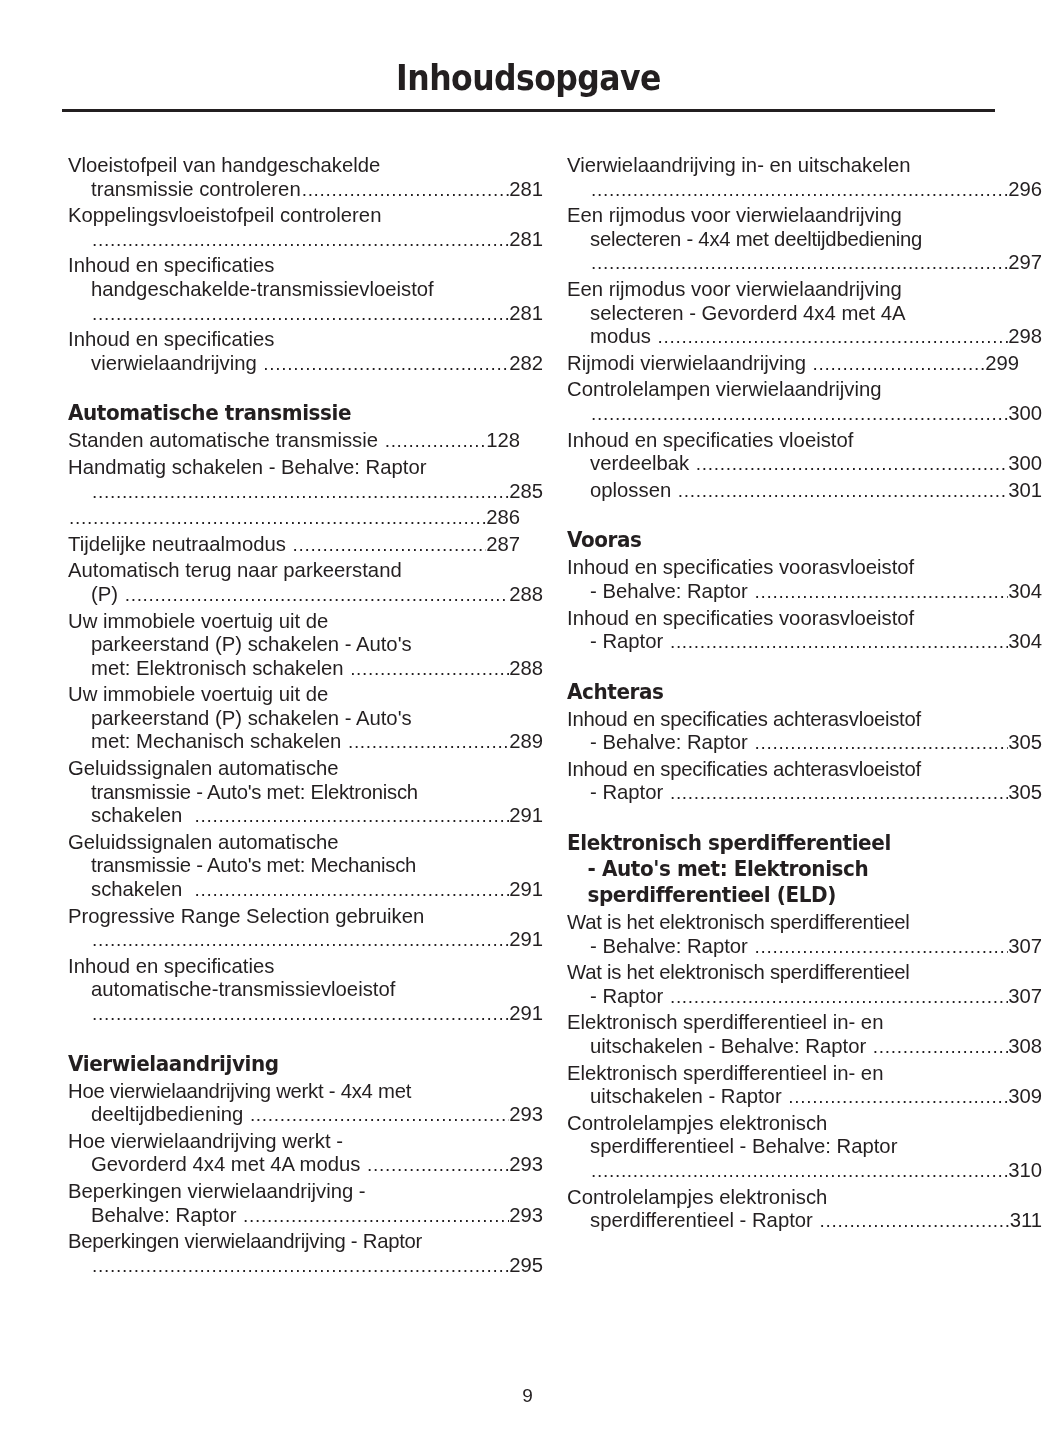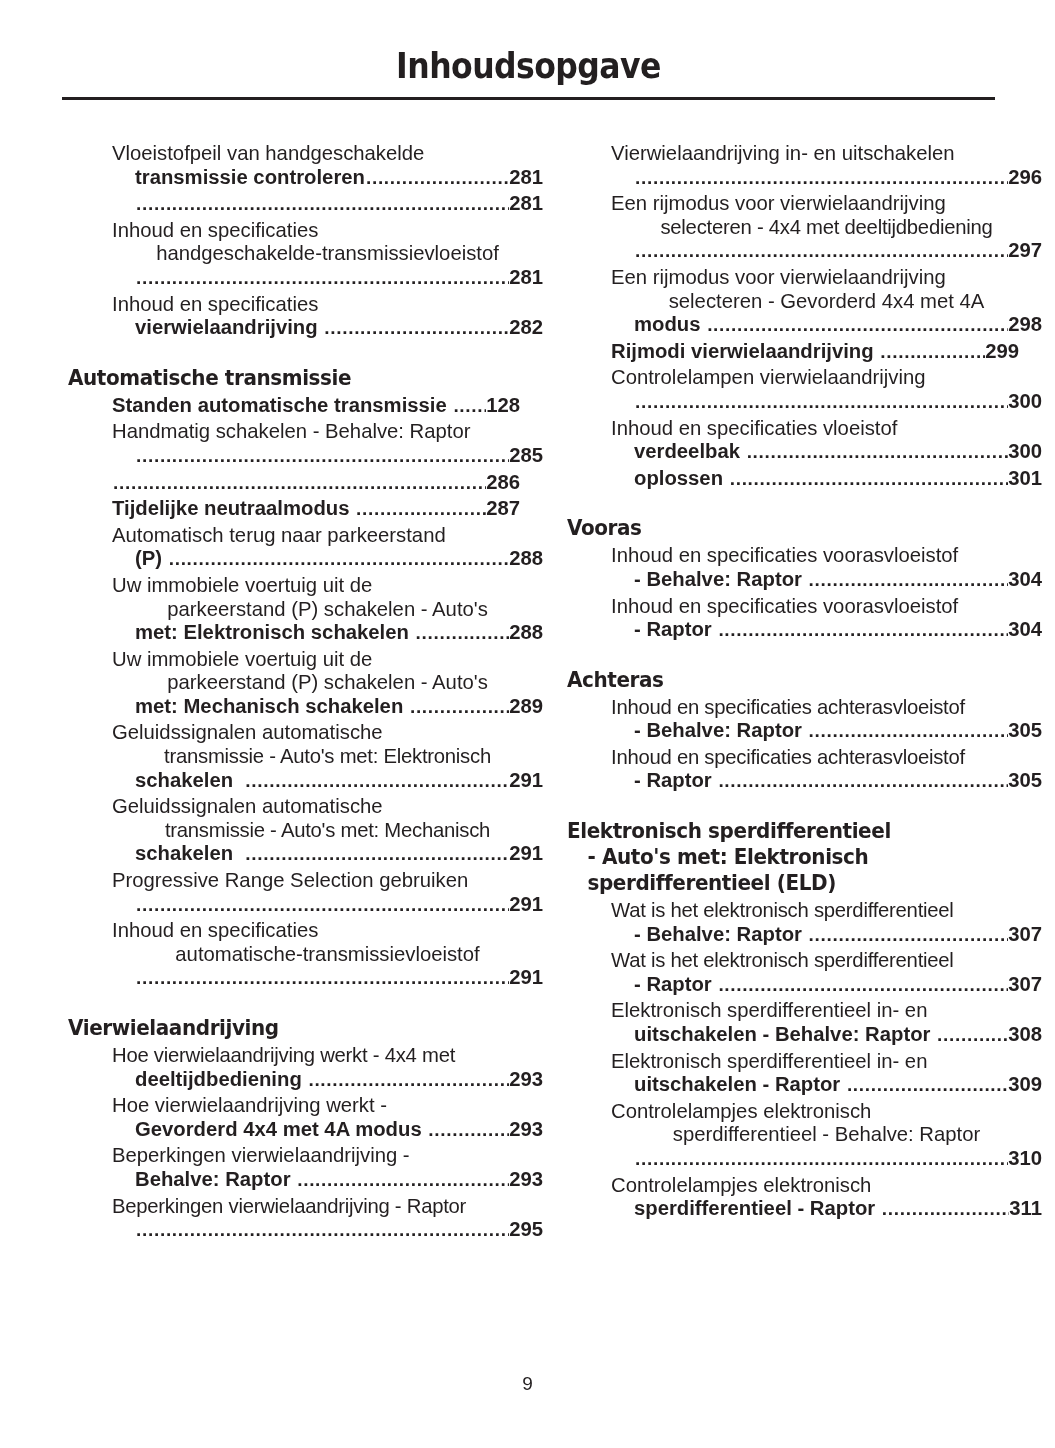--- a/index.html
+++ b/index.html
@@ -10,21 +10,21 @@
   body {
     width: 1055px;
     height: 1448px;
     font-family: "Liberation Sans", sans-serif;
     color: #231f20;
     position: relative;
     overflow: hidden;
   }
   .page {
     position: absolute;
-    left: 0; top: 0;
+    left: 0; top: 12px;
     width: 1055px;
     height: 1072px;
   }
   .page-title {
     position: absolute;
     left: 62px;
     top: 44px;
     width: 933px;
     text-align: center;
     font-family: "DejaVu Sans", sans-serif;
@@ -78,38 +78,35 @@
     padding-left: 22px;
   }
 
   .toc-entry {
     position: relative;
     font-size: 20.3px;
     line-height: 23.6px;
     color: #231f20;
     margin-bottom: 3.0px;
     white-space: pre-wrap;
-    margin-left: 44px;
   }
   .toc-entry .ln {
     display: block;
     white-space: pre;
   }
   .toc-entry .ln.ind {
     padding-left: 23px;
-    text-align: center;
   }
   .toc-entry .ln.tight {
     letter-spacing: -0.25px;
   }
   .leader-row {
     display: flex;
     align-items: center;
     width: 100%;
-    font-weight: bold;
   }
   .leader-row .lr-text {
     flex: 0 0 auto;
     white-space: pre;
   }
   .leader-row .lr-dots {
     flex: 1 1 auto;
     overflow: hidden;
     white-space: nowrap;
     letter-spacing: 0.7px;
@@ -139,21 +136,21 @@
 
 <div class="page">
 
   <div class="page-title">Inhoudsopgave</div>
 
   <div class="title-rule"></div>
 
   <div class="columns">
     <div class="col col-left" id="col-left">
         <div class="toc-entry"><div class="ln">Vloeistofpeil van handgeschakelde</div><div class="leader-row ind"><span class="lr-text">transmissie controleren</span><span class="lr-dots">........................................................................................................................</span><span class="lr-pg">281</span></div></div>
-        <div class="toc-entry"><div class="leader-row ind"><span class="lr-text"></span><span class="lr-dots">........................................................................................................................</span><span class="lr-pg">281</span></div></div>
+        <div class="toc-entry"><div class="ln">Koppelingsvloeistofpeil controleren</div><div class="leader-row ind"><span class="lr-text"></span><span class="lr-dots">........................................................................................................................</span><span class="lr-pg">281</span></div></div>
         <div class="toc-entry"><div class="ln">Inhoud en specificaties</div><div class="ln ind">handgeschakelde-transmissievloeistof</div><div class="leader-row ind"><span class="lr-text"></span><span class="lr-dots">........................................................................................................................</span><span class="lr-pg">281</span></div></div>
         <div class="toc-entry"><div class="ln">Inhoud en specificaties</div><div class="leader-row ind"><span class="lr-text">vierwielaandrijving </span><span class="lr-dots">........................................................................................................................</span><span class="lr-pg">282</span></div></div>
         <div class="section-heading">
           <span class="hl">Automatische transmissie</span>
         </div>
         <div class="toc-entry"><div class="leader-row"><span class="lr-text">Standen automatische transmissie </span><span class="lr-dots">........................................................................................................................</span><span class="lr-pg">128</span></div></div>
         <div class="toc-entry"><div class="ln">Handmatig schakelen - Behalve: Raptor</div><div class="leader-row ind"><span class="lr-text"></span><span class="lr-dots">........................................................................................................................</span><span class="lr-pg">285</span></div></div>
         <div class="toc-entry"><div class="leader-row"><span class="lr-dots">........................................................................................................................</span><span class="lr-pg">286</span></div></div>
         <div class="toc-entry"><div class="leader-row"><span class="lr-text">Tijdelijke neutraalmodus </span><span class="lr-dots">........................................................................................................................</span><span class="lr-pg">287</span></div></div>
         <div class="toc-entry"><div class="ln">Automatisch terug naar parkeerstand</div><div class="leader-row ind"><span class="lr-text">(P) </span><span class="lr-dots">........................................................................................................................</span><span class="lr-pg">288</span></div></div>

